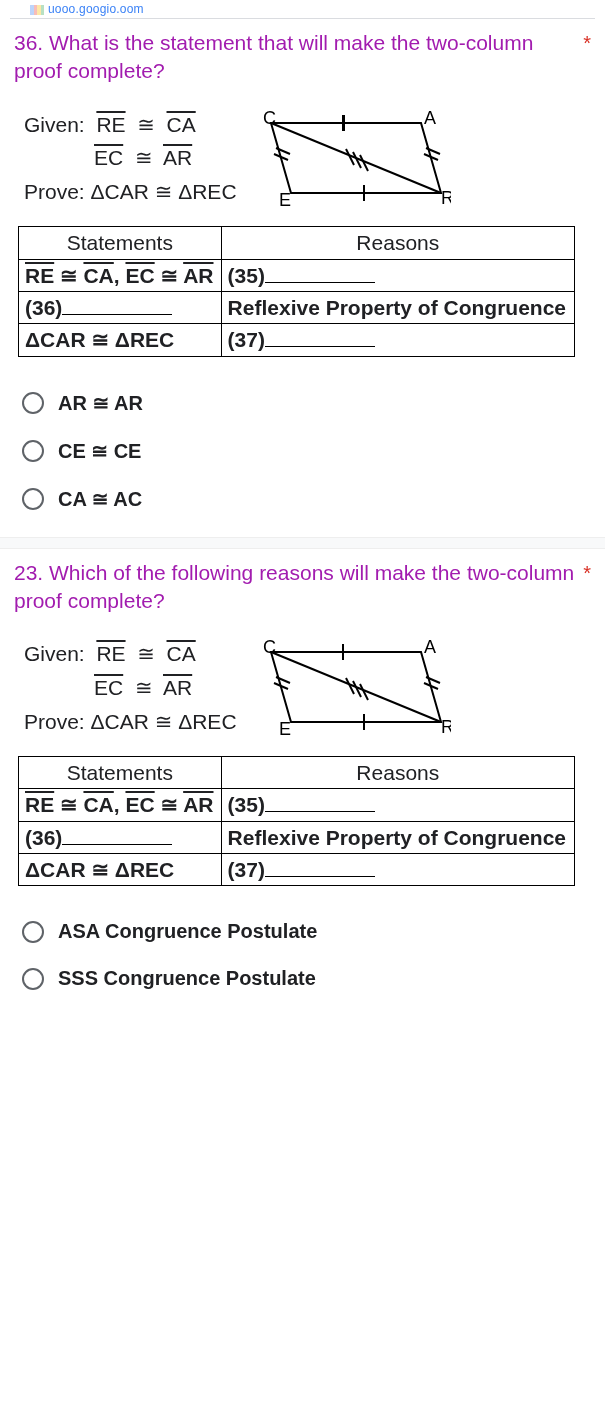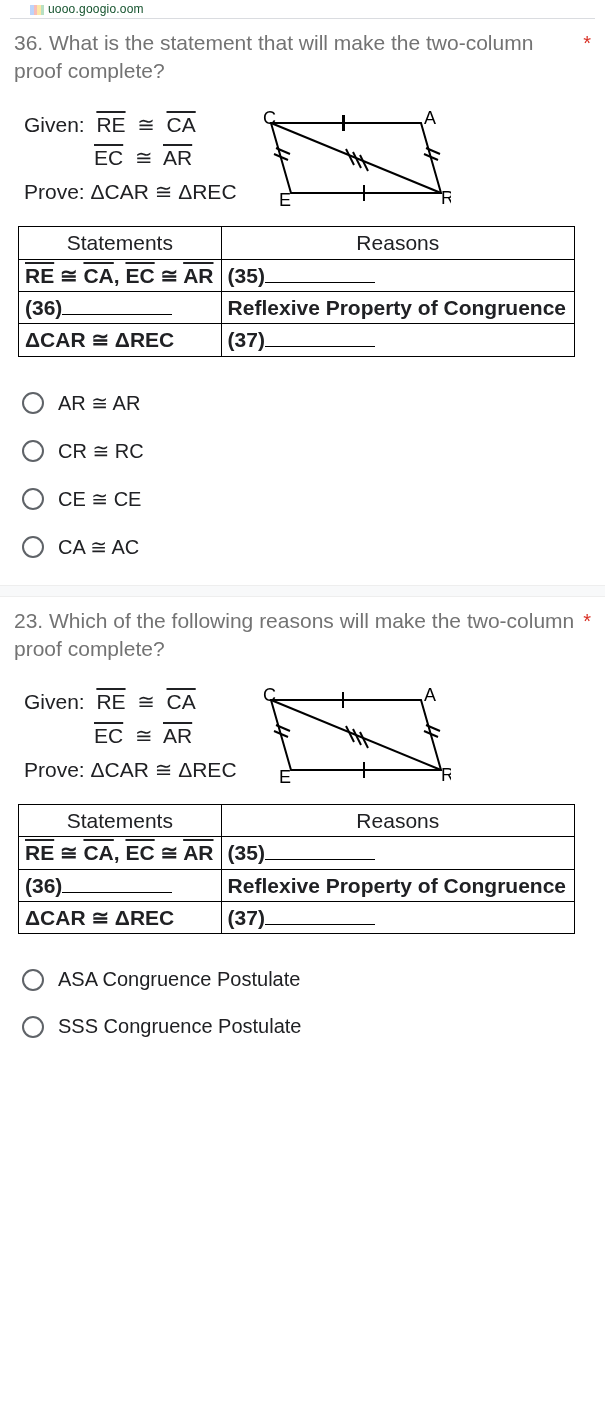--- a/index.html
+++ b/index.html
@@ -4,52 +4,52 @@
 <style>
   * { box-sizing: border-box; margin: 0; padding: 0; }
   body {
     font-family: Arial, Helvetica, sans-serif;
     width: 605px;
     background: #fff;
     color: #202124;
   }
   .page-top-url {
     font-size: 12px;
-    color: #14532d;
+    color: #3b82f6;
     padding: 2px 8px 0 30px;
     font-family: sans-serif;
     letter-spacing: 0.2px;
   }
   .page-top-url .gbar {
     display:inline-block; width:14px; height:10px; background:linear-gradient(to right,#4285F4 25%,#EA4335 25% 50%,#FBBC05 50% 75%,#34A853 75%); margin-right:4px; vertical-align:middle; opacity:.35;
   }
   .sep { border-top: 1px solid #dadce0; margin: 2px 10px 0 10px; }
   .question-block { padding: 10px 14px 14px 14px; }
   .divider { height: 12px; background: #f8f9fa; border-top:1px solid #eee; border-bottom:1px solid #eee;}
   .q-row { display: flex; align-items: flex-start; gap: 6px; }
-  .q-text { font-size: 21px; line-height: 1.35; color: #737373; flex: 1; }
+  .q-text { font-size: 21px; line-height: 1.35; color: #a21caf; flex: 1; }
   .req-star { color: #d93025; font-size: 20px; line-height: 1; padding-top:4px;}
   .proof-wrap { margin: 22px 10px 18px 10px; display:flex; align-items:flex-start; gap:4px;}
   .proof-text { font-size: 21px; line-height: 1.6; }
   .over { text-decoration: overline; }
   .diagram { width: 210px; height: 100px; flex:0 0 auto; }
   .proof-table { border-collapse: collapse; margin: 0 16px 18px 0; width: calc(100% - 20px); margin-left:4px;}
   .proof-table th, .proof-table td {
     border: 1.5px solid #000;
     padding: 2px 6px;
     font-size: 21px;
     text-align: left;
     vertical-align: top;
     line-height:1.3;
     font-weight:bold;
   }
   .proof-table th { font-weight: normal; text-align: center; }
   .blank-line { display:inline-block; border-bottom:1.5px solid #000; min-width:110px; height:1em; vertical-align:baseline;}
   .options { padding: 4px 0 0 4px; }
-  .option { display: flex; align-items: center; gap: 14px; padding: 12px 4px; cursor: pointer; }
+  .option { display: flex; align-items: center; gap: 14px; padding: 12px 4px; cursor: pointer; font-weight: bold; }
   .radio {
     width: 22px; height: 22px; border: 2px solid #5f6368; border-radius: 50%;
     flex: 0 0 auto; background:#fff;
   }
   .opt-label { font-size: 20px; color: #202124; }
 </style>
 </head>
 <body>
 
 <div class="page-top-url">
@@ -143,24 +143,20 @@
   </tbody>
     </table>
 
   <div class="options">
     <div class="option">
       <div class="radio"></div>
       <div class="opt-label">AR ≅ AR</div>
     </div>
     <div class="option">
       <div class="radio"></div>
-      <div class="opt-label">CR ≅ RC</div>
-    </div>
-    <div class="option">
-      <div class="radio"></div>
       <div class="opt-label">CE ≅ CE</div>
     </div>
     <div class="option">
       <div class="radio"></div>
       <div class="opt-label">CA ≅ AC</div>
     </div>
   </div>
 </div>
 
 <div class="divider"></div>

